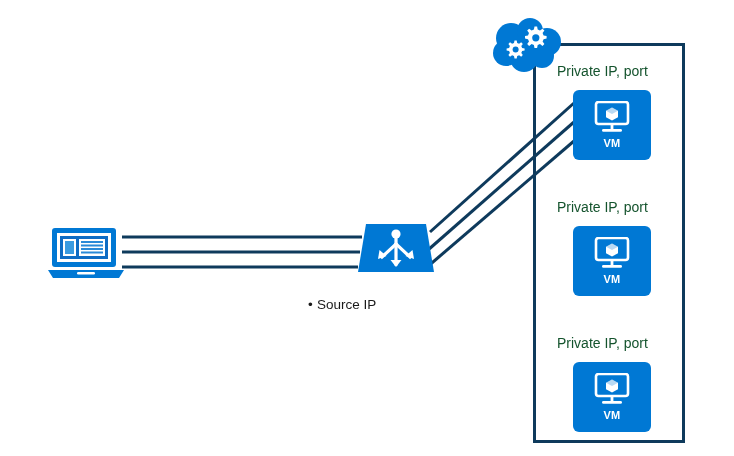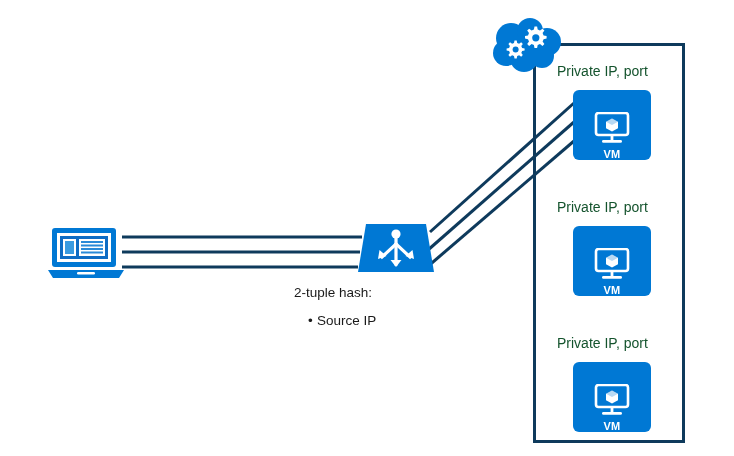--- a/index.html
+++ b/index.html
@@ -63,21 +63,21 @@
 
   
   .vm-tile {
     width: 78px;
     height: 70px;
     background: #0078d4;
     border-radius: 6px;
     display: flex;
     flex-direction: column;
     align-items: center;
-    justify-content: flex-end;
+    justify-content: center;
   }
   .vm-tile .vm-label {
     color: #ffffff;
     font-size: 11px;
     font-weight: bold;
     letter-spacing: 0.3px;
     margin-top: 2px;
   }
   .vm-1 { left: 573px; top: 90px; }
   .vm-2 { left: 573px; top: 226px; }
@@ -189,21 +189,20 @@
       </g>
       <circle cx="41" cy="10" r="4.6" fill="#ffffff"></circle>
 
       <path d="M41 43 l-5.5 -7 h11 z" fill="#ffffff"></path>
       <path d="M23 35 l1.5 -9 7 6 z" fill="#ffffff"></path>
       <path d="M59 35 l-1.5 -9 -7 6 z" fill="#ffffff"></path>
     </svg>
   </div>
 
   <div class="abs hash-note">
-    <span class="hash-title">2-tuple hash:</span>
     <ul>
       <li>Source IP</li>
     </ul>
   </div>
 
   <div class="abs vm-caption cap-1">Private IP, port</div>
   <div class="abs vm-tile vm-1">
     <svg viewBox="0 0 44 34" width="44" height="34" xmlns="http://www.w3.org/2000/svg">
       <rect x="6" y="1" width="32" height="22" rx="2.5" fill="none" stroke="#ffffff" stroke-width="2.6"></rect>
       <path d="M22 6.5 l6 3.2 v6.6 l-6 3.2 -6-3.2 v-6.6 z" fill="#ffffff"></path>

